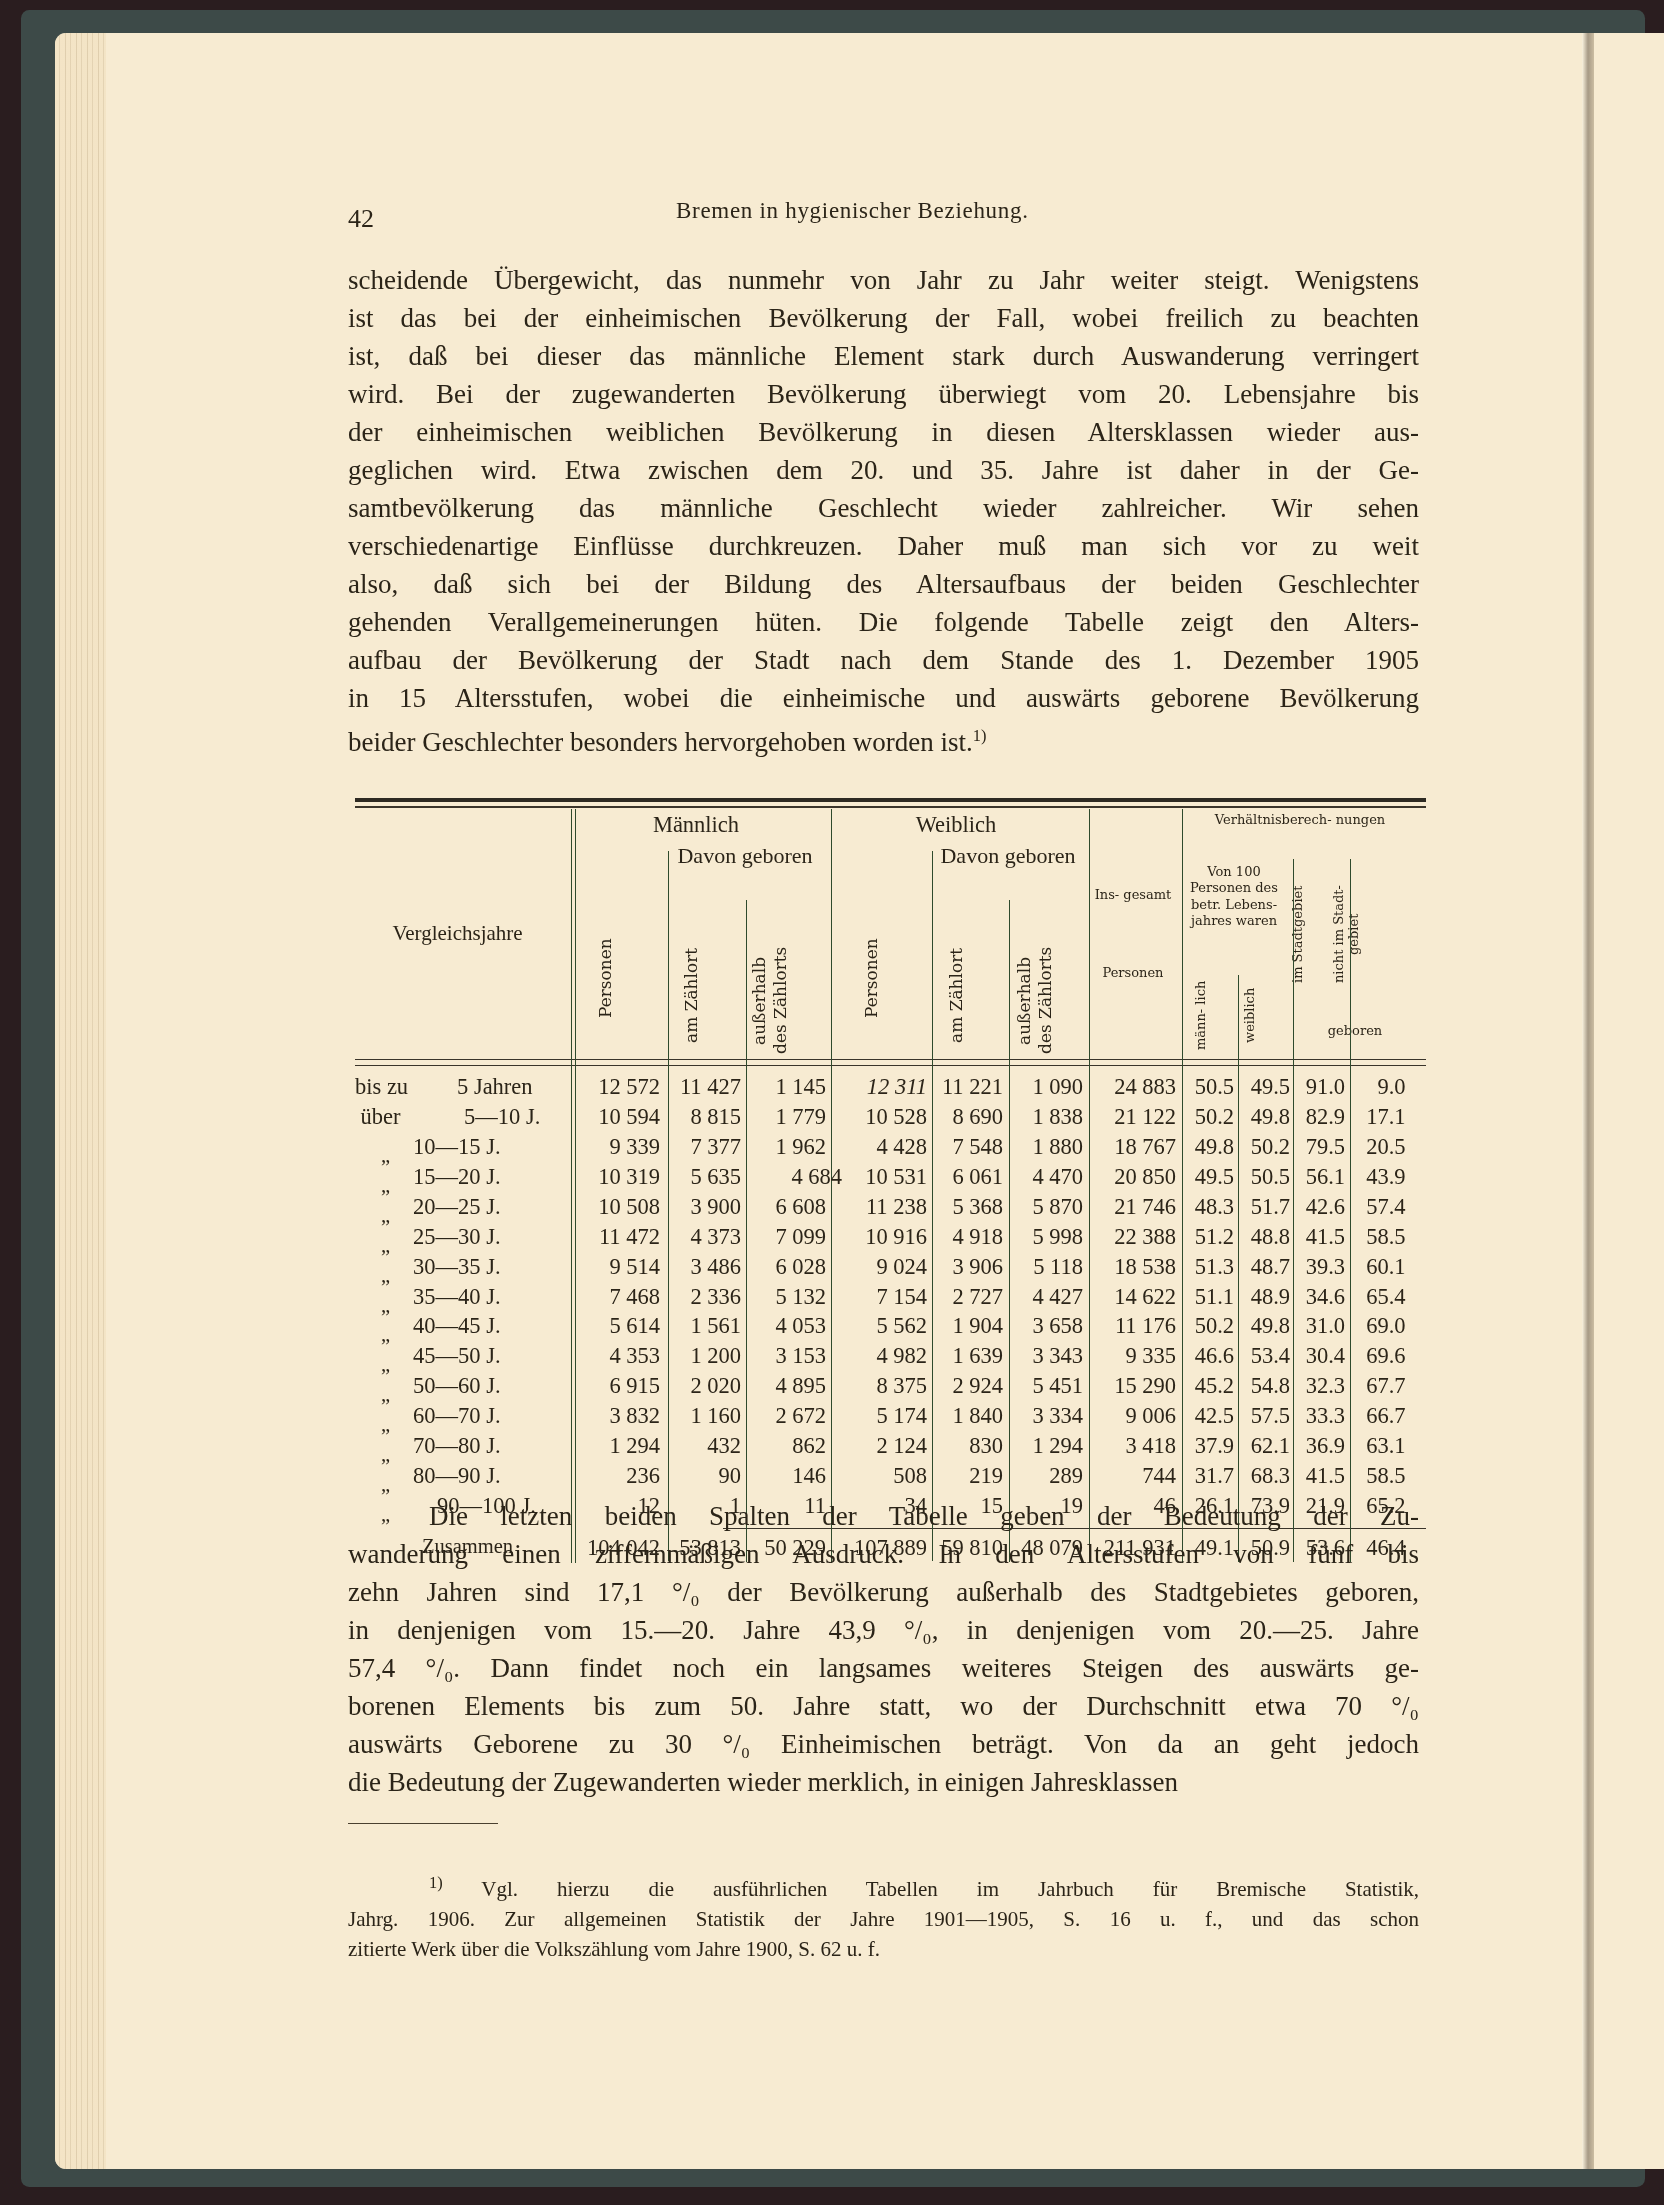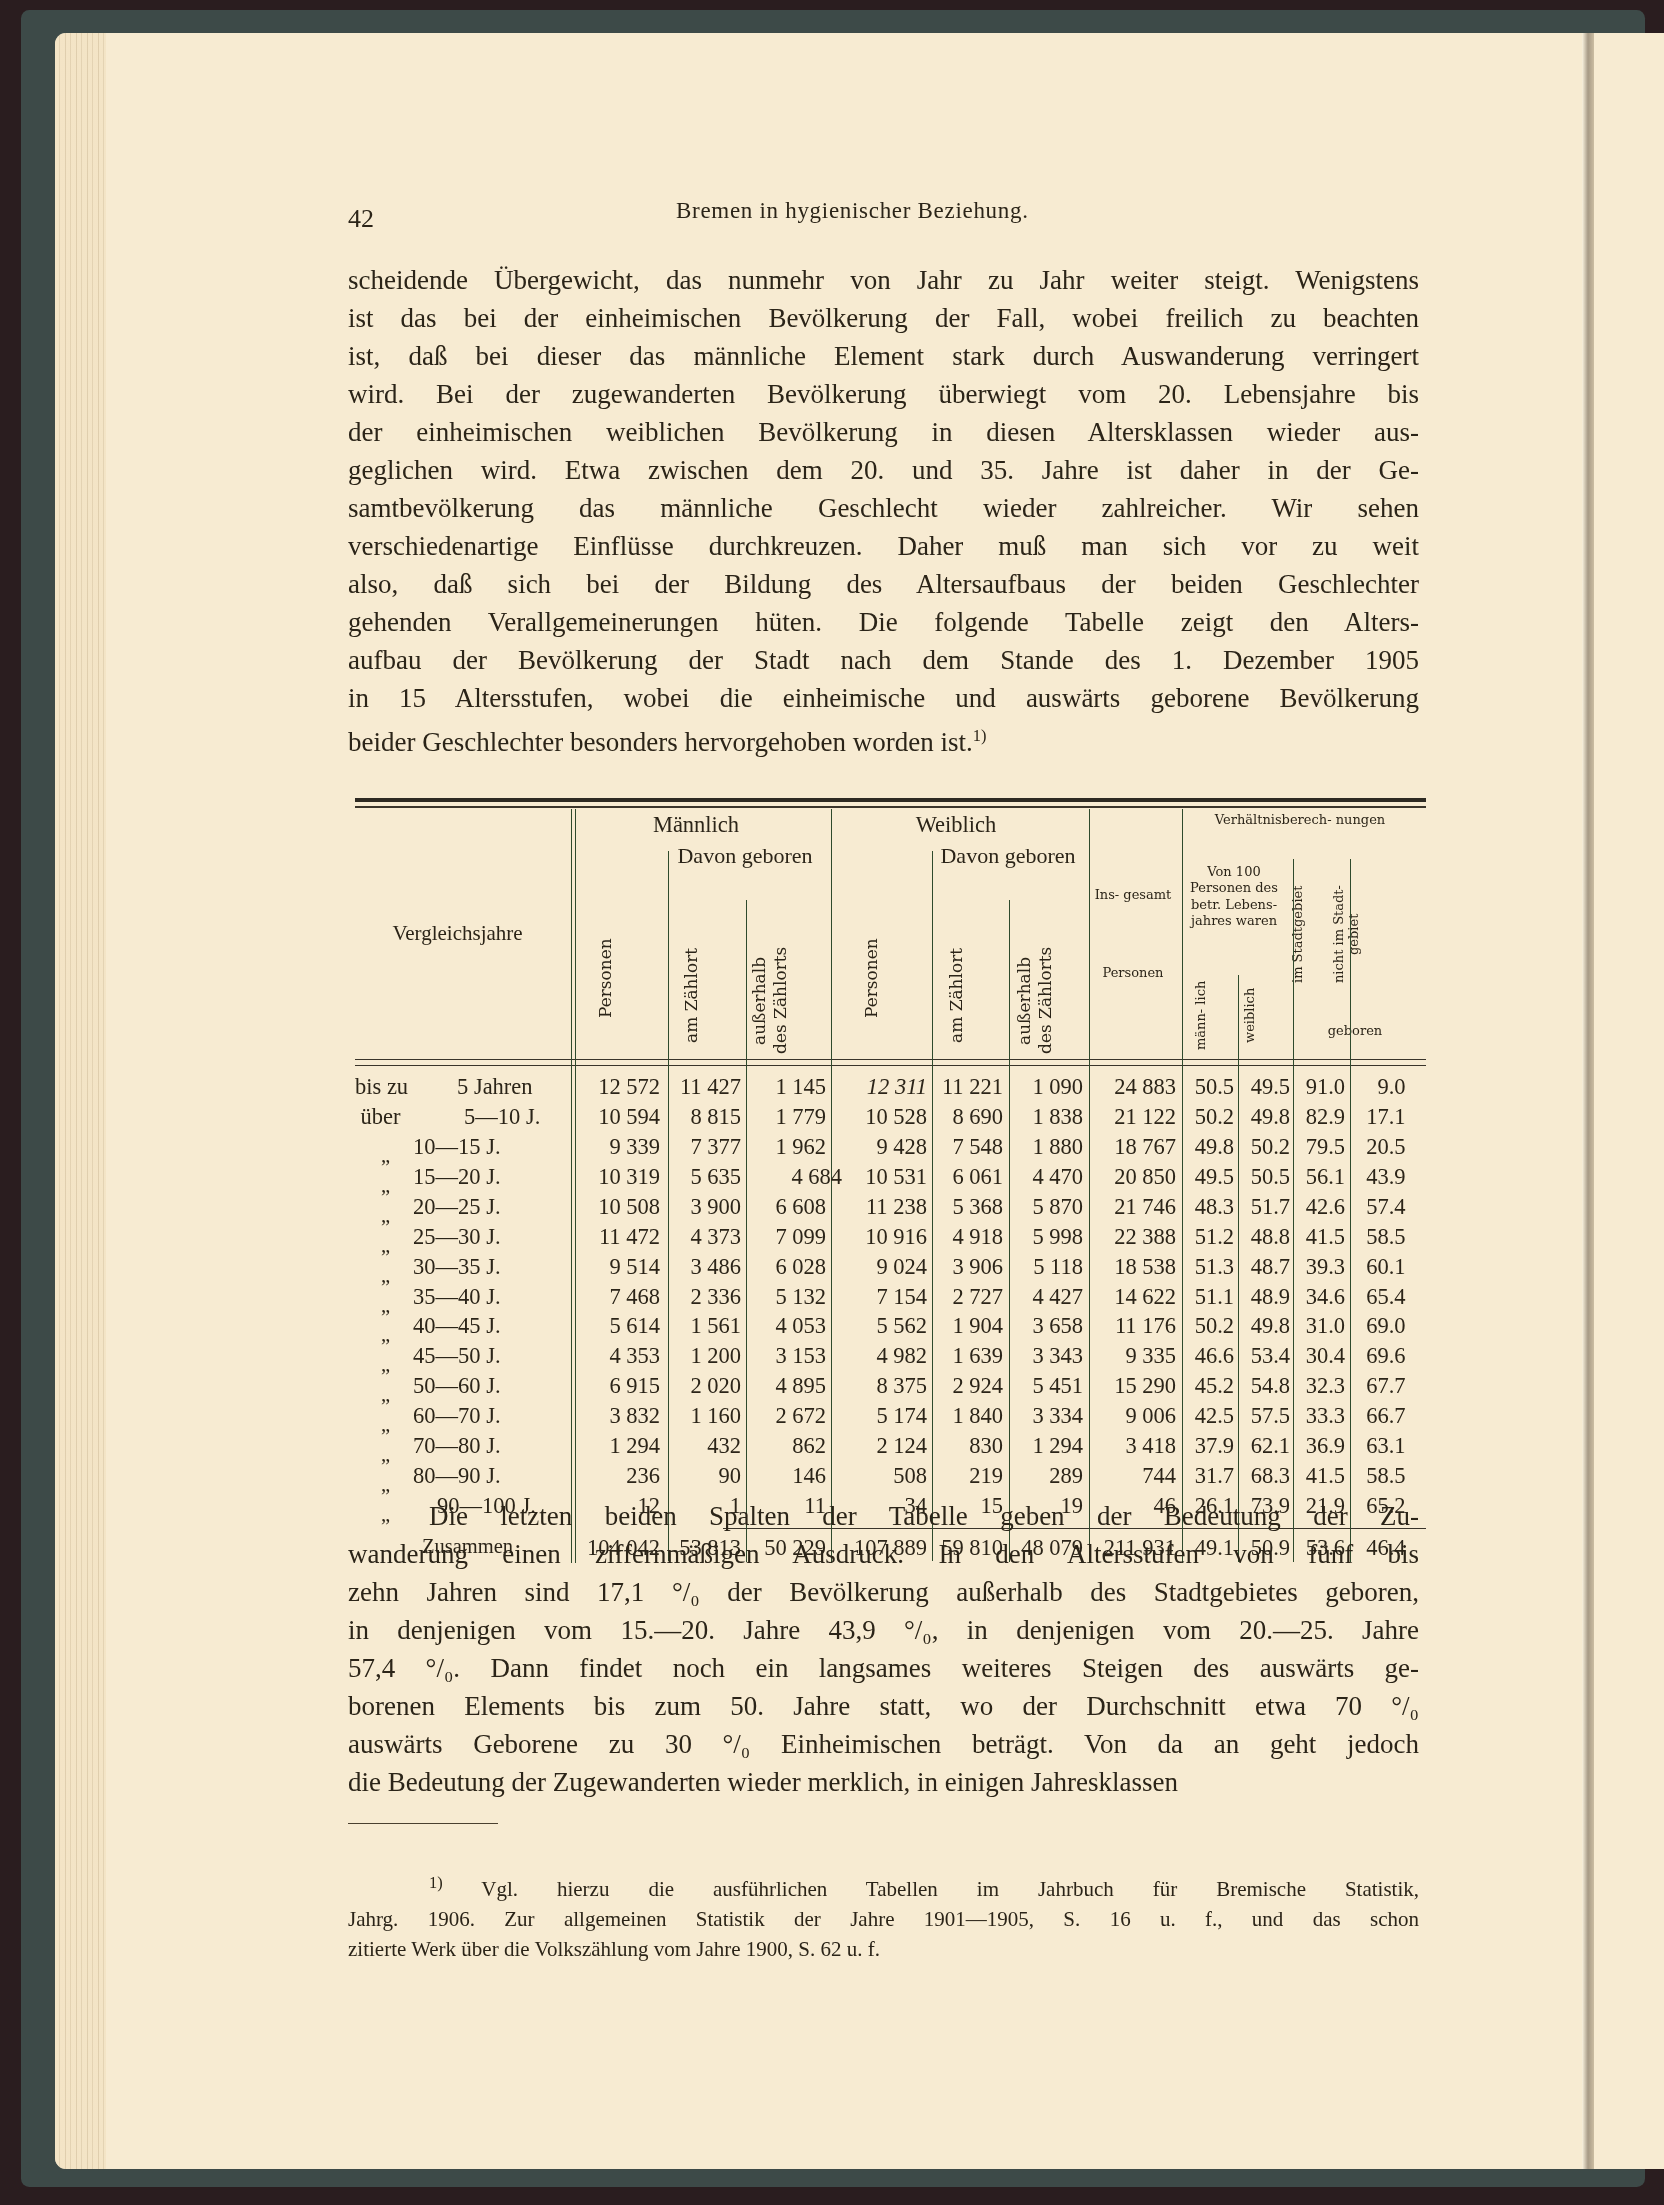--- a/index.html
+++ b/index.html
@@ -163,21 +163,21 @@
         <span class="cell" style="right: 136px;">49.8</span>
         <span class="cell" style="right: 81px;">82.9</span>
         <span class="cell" style="right: 20.5px;">17.1</span>
       </div>
       <div class="row" style="top: 336px;">
         <span class="ditto" style="left: 26px;">„</span>
         <span class="lbl" style="left: 58px;">10—15 J.</span>
         <span class="cell" style="right: 766px;">9 339</span>
         <span class="cell" style="right: 685px;">7 377</span>
         <span class="cell" style="right: 600px;">1 962</span>
-        <span class="cell" style="right: 499px;">9 428</span>
+        <span class="cell" style="right: 499px;">4 428</span>
         <span class="cell" style="right: 423px;">7 548</span>
         <span class="cell" style="right: 343px;">1 880</span>
         <span class="cell" style="right: 250px;">18 767</span>
         <span class="cell" style="right: 192px;">49.8</span>
         <span class="cell" style="right: 136px;">50.2</span>
         <span class="cell" style="right: 81px;">79.5</span>
         <span class="cell" style="right: 20.5px;">20.5</span>
       </div>
       <div class="row" style="top: 366px;">
         <span class="ditto" style="left: 26px;">„</span>

